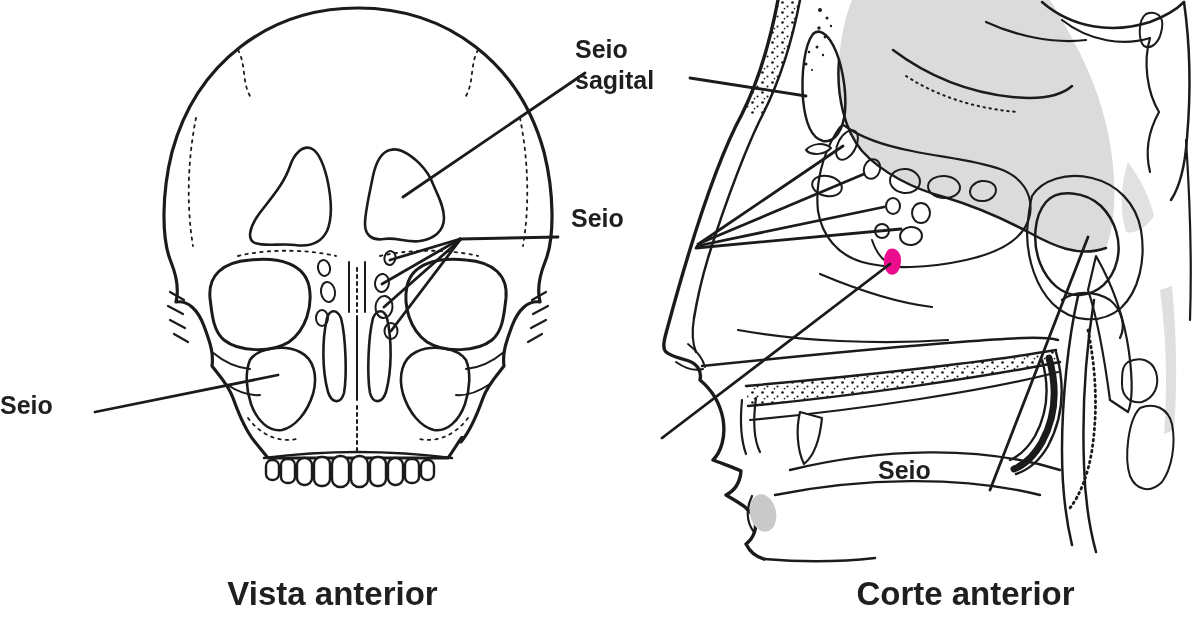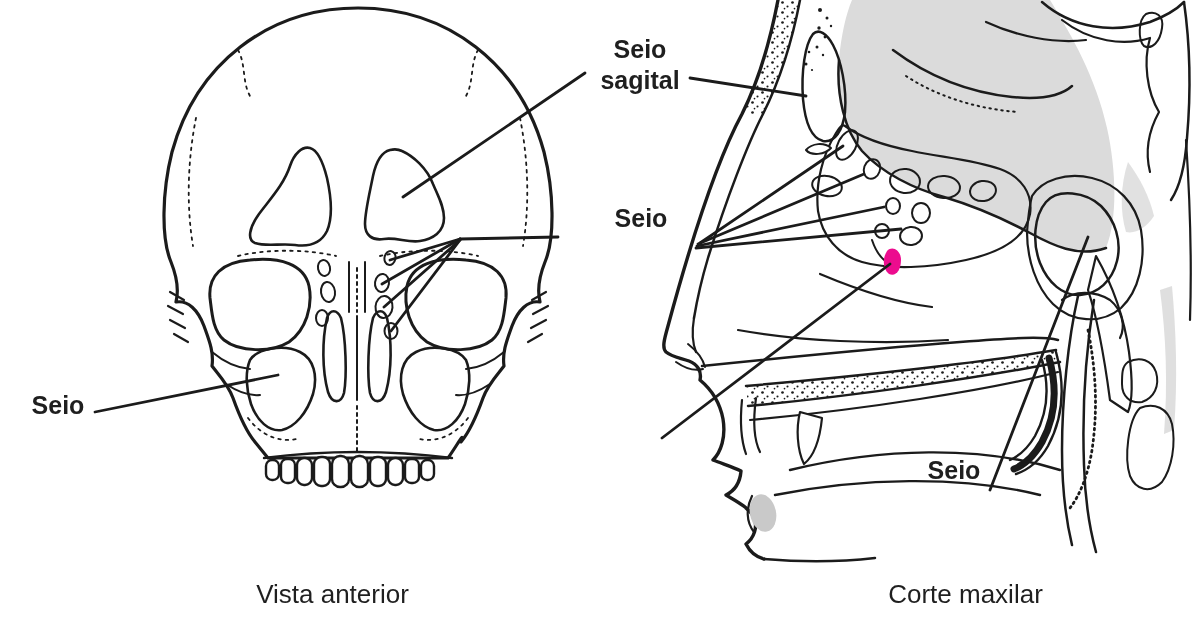--- a/index.html
+++ b/index.html
@@ -2,26 +2,26 @@
 <html style="--frontal-sinus: #d5a6bd; --ethmoid-sinus: #f3a8c6; --maxillary-sinus: #ec9ac1; --sphenoid-sinus: #9b6480; --maxillary-opening: #ec0c8e; --brain: #dbdbdb; --soft-gray: #c9c9c9; --outline: #1b1b1b; --label-text: #1f1f1f;"><head>
 <meta charset="utf-8">
 <style>
   html,body{margin:0;padding:0;background:#ffffff;}
   .canvas{
     position:relative;width:1200px;height:620px;background:#ffffff;overflow:hidden;
     font-family:"Liberation Sans","DejaVu Sans",sans-serif;
   }
   .canvas svg{position:absolute;left:0;top:0;}
   .lbl{
-    position:absolute;text-align:center;color:var(--label-text,#1f1f1f);
+    position:absolute;text-align:left;color:var(--label-text,#1f1f1f);
     font-size:25px;font-weight:600;line-height:31px;letter-spacing:0px;
   }
   .caption{
     position:absolute;text-align:center;color:var(--label-text,#1f1f1f);
-    font-size:26px;font-weight:400;line-height:30px;
+    font-size:33px;font-weight:700;line-height:30px;
   }
   
   .fill-frontal{fill:var(--frontal-sinus);}
   .fill-ethmoid{fill:var(--ethmoid-sinus);}
   .fill-maxillary{fill:var(--maxillary-sinus);}
   .fill-sphenoid{fill:var(--sphenoid-sinus);}
   .fill-opening{fill:var(--maxillary-opening);}
   .fill-brain{fill:var(--brain);}
   .fill-softgray{fill:var(--soft-gray);}
   .ln{stroke:var(--outline,#1b1b1b);fill:none;stroke-linecap:round;stroke-linejoin:round;}
@@ -264,14 +264,14 @@
   <div class="lbl" style="left:571px;top:203px;width:140px;">
     <div>Seio</div>
   </div>
   <div class="lbl" style="left:0px;top:390px;width:116px;">
     <div>Seio</div>
   </div>
   <div class="lbl" style="left:878px;top:455px;width:152px;">
     <div>Seio</div>
   </div>
   <div class="caption" style="left:195px;top:579px;width:275px;">Vista anterior</div>
-  <div class="caption" style="left:828px;top:579px;width:275px;">Corte maxilar</div>
+  <div class="caption" style="left:828px;top:579px;width:275px;">Corte anterior</div>
 </div>
 
 </body></html>

